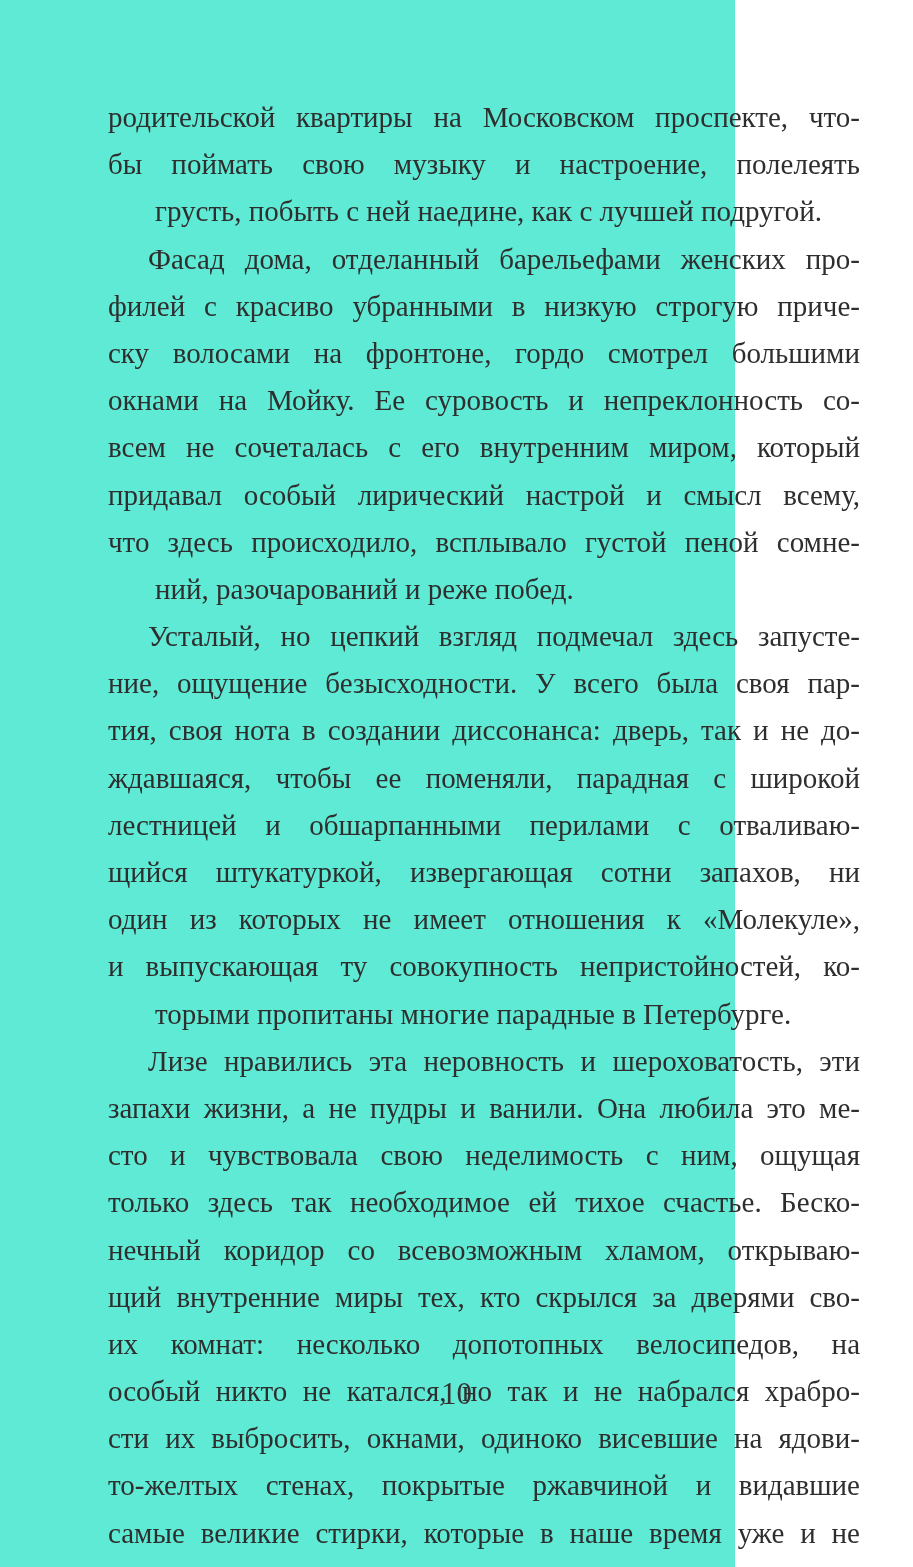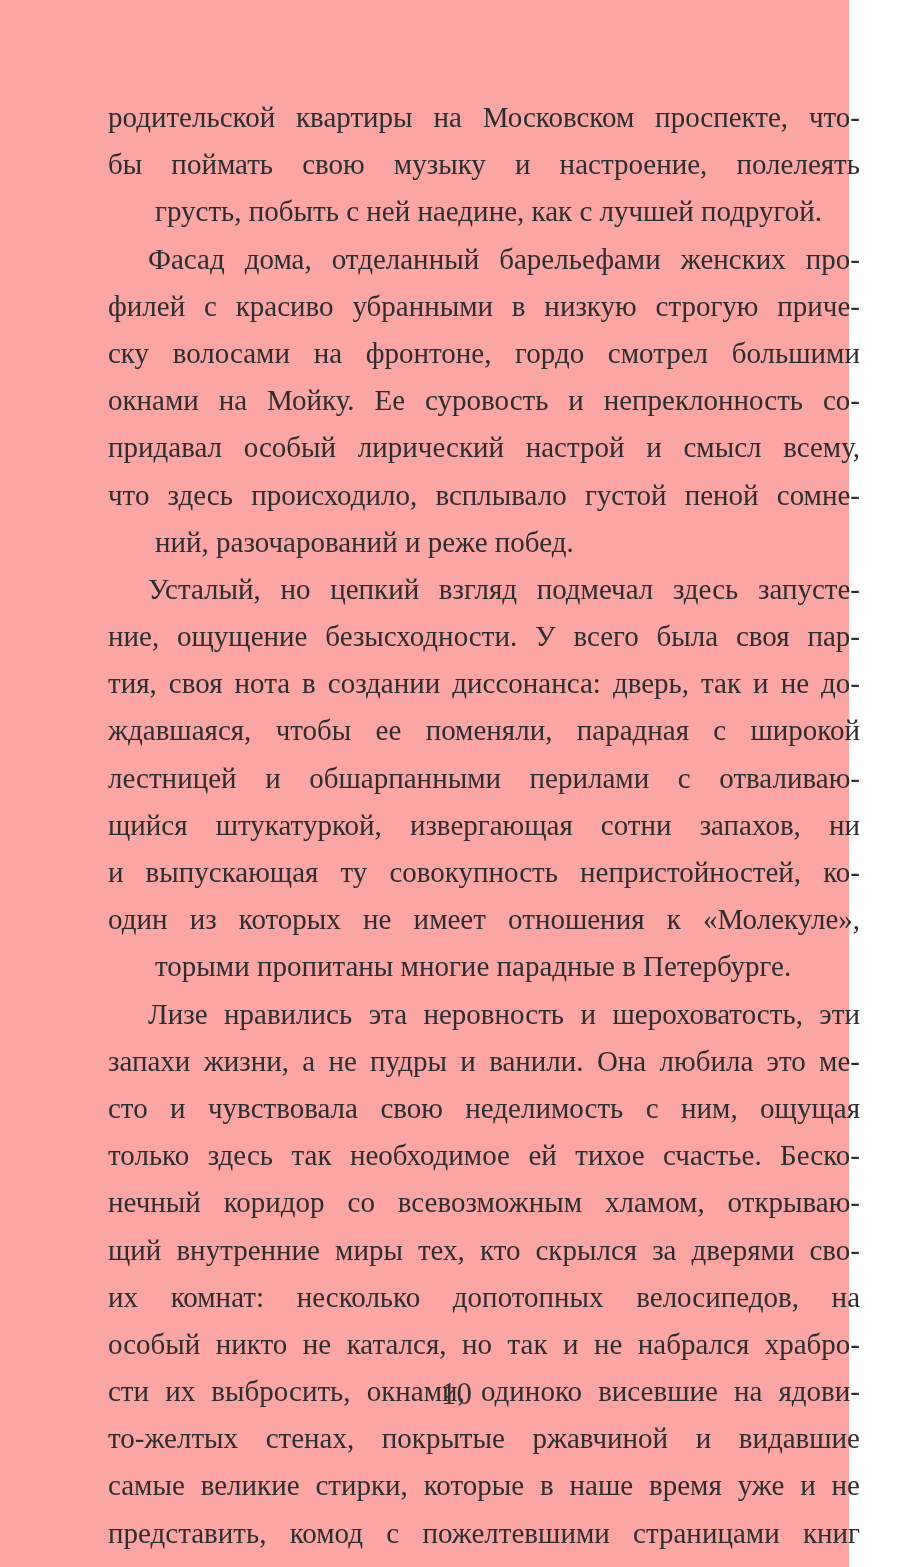--- a/index.html
+++ b/index.html
@@ -9,23 +9,23 @@
   }
   body {
     width: 913px;
     height: 1567px;
     position: relative;
     overflow: hidden;
   }
   .page {
     position: absolute;
     left: 0; top: 0;
-    width: 849px;
+    width: 735px;
     height: 1567px;
-    background: #fca5a5;
+    background: #5eead4;
   }
   .text-block {
     position: absolute;
     left: 108px;
     top: 94px;
     width: 752px;
     font-family: "Liberation Serif", "DejaVu Serif", serif;
     font-size: 29px;
     line-height: 47.2px;
     color: #2e2e2e;
@@ -63,32 +63,33 @@
   <div class="text-block">
 
     <span class="line">родительской квартиры на Московском проспекте, что-</span>
     <span class="line">бы поймать свою музыку и настроение, полелеять</span>
     <span class="line last">грусть, побыть с ней наедине, как с лучшей подругой.</span>
 
     <span class="line indent">Фасад дома, отделанный барельефами женских про-</span>
     <span class="line">филей с красиво убранными в низкую строгую приче-</span>
     <span class="line">ску волосами на фронтоне, гордо смотрел большими</span>
     <span class="line">окнами на Мойку. Ее суровость и непреклонность со-</span>
+    <span class="line">всем не сочеталась с его внутренним миром, который</span>
     <span class="line">придавал особый лирический настрой и смысл всему,</span>
     <span class="line">что здесь происходило, всплывало густой пеной сомне-</span>
     <span class="line last">ний, разочарований и реже побед.</span>
 
     <span class="line indent">Усталый, но цепкий взгляд подмечал здесь запусте-</span>
     <span class="line">ние, ощущение безысходности. У всего была своя пар-</span>
     <span class="line">тия, своя нота в создании диссонанса: дверь, так и не до-</span>
     <span class="line">ждавшаяся, чтобы ее поменяли, парадная с широкой</span>
     <span class="line">лестницей и обшарпанными перилами с отваливаю-</span>
     <span class="line">щийся штукатуркой, извергающая сотни запахов, ни</span>
+    <span class="line">один из которых не имеет отношения к «Молекуле»,</span>
     <span class="line">и выпускающая ту совокупность непристойностей, ко-</span>
-    <span class="line">один из которых не имеет отношения к «Молекуле»,</span>
     <span class="line last">торыми пропитаны многие парадные в Петербурге.</span>
 
     <span class="line indent">Лизе нравились эта неровность и шероховатость, эти</span>
     <span class="line">запахи жизни, а не пудры и ванили. Она любила это ме-</span>
     <span class="line">сто и чувствовала свою неделимость с ним, ощущая</span>
     <span class="line">только здесь так необходимое ей тихое счастье. Беско-</span>
     <span class="line">нечный коридор со всевозможным хламом, открываю-</span>
     <span class="line">щий внутренние миры тех, кто скрылся за дверями сво-</span>
     <span class="line">их комнат: несколько допотопных велосипедов, на</span>
     <span class="line">особый никто не катался, но так и не набрался храбро-</span>

